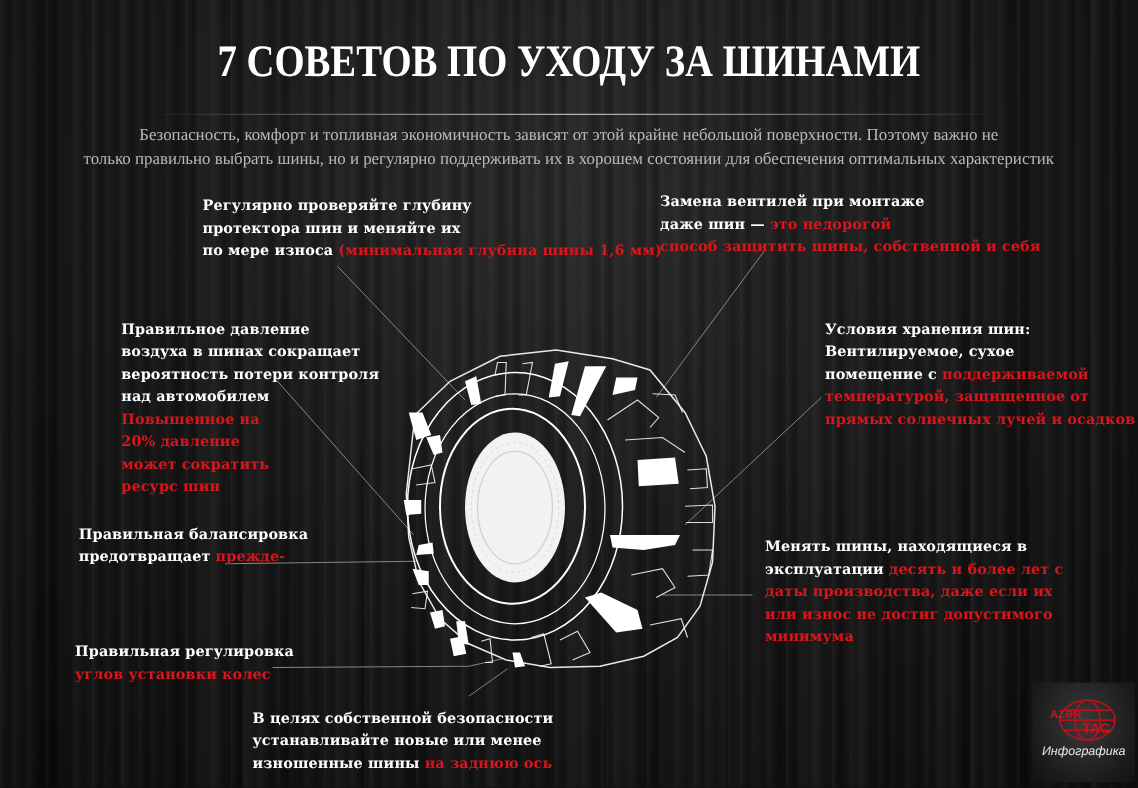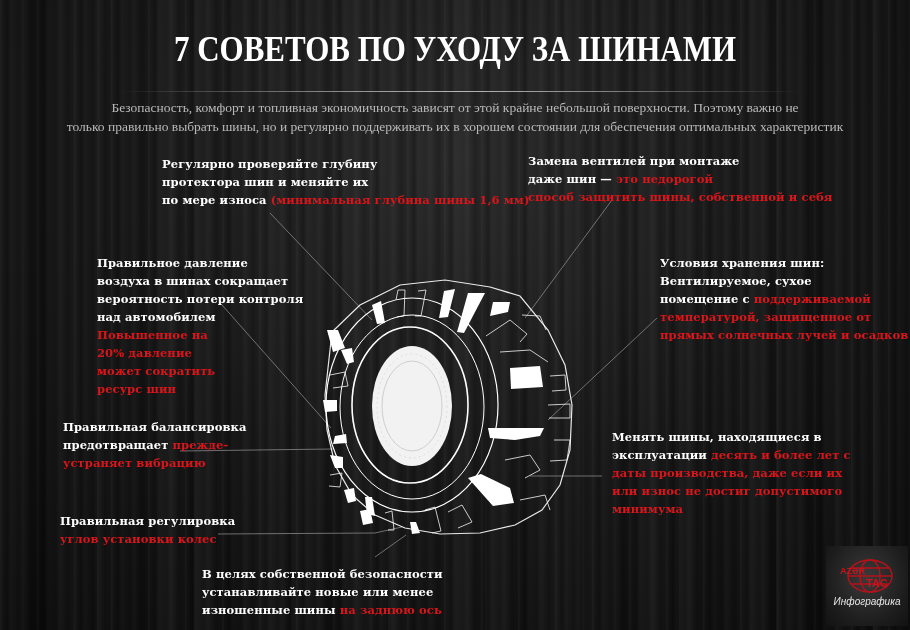--- a/index.html
+++ b/index.html
@@ -155,21 +155,20 @@
   <span class="line">Условия хранения шин:</span>
   <span class="line">Вентилируемое, сухое</span>
   <span class="line"><span>помещение с </span><span class="red">поддерживаемой</span></span>
   <span class="line red">температурой, защищенное от</span>
   <span class="line red">прямых солнечных лучей и осадков</span>
 </div>
 
 <div class="tip" style="left:35px; top:418px;margin-left:28px;">
   <span class="line">Правильная балансировка</span>
   <span class="line"><span>предотвращает </span><span class="red">прежде-</span></span>
-  <span class="line red">устраняет вибрацию</span>
 </div>
 
 <div class="tip" style="left:612px; top:428px;">
   <span class="line">Менять шины, находящиеся в</span>
   <span class="line"><span>эксплуатации </span><span class="red">десять и более лет с</span></span>
   <span class="line red">даты производства, даже если их</span>
   <span class="line red">или износ не достиг допустимого</span>
   <span class="line red">минимума</span>
 </div>
 

